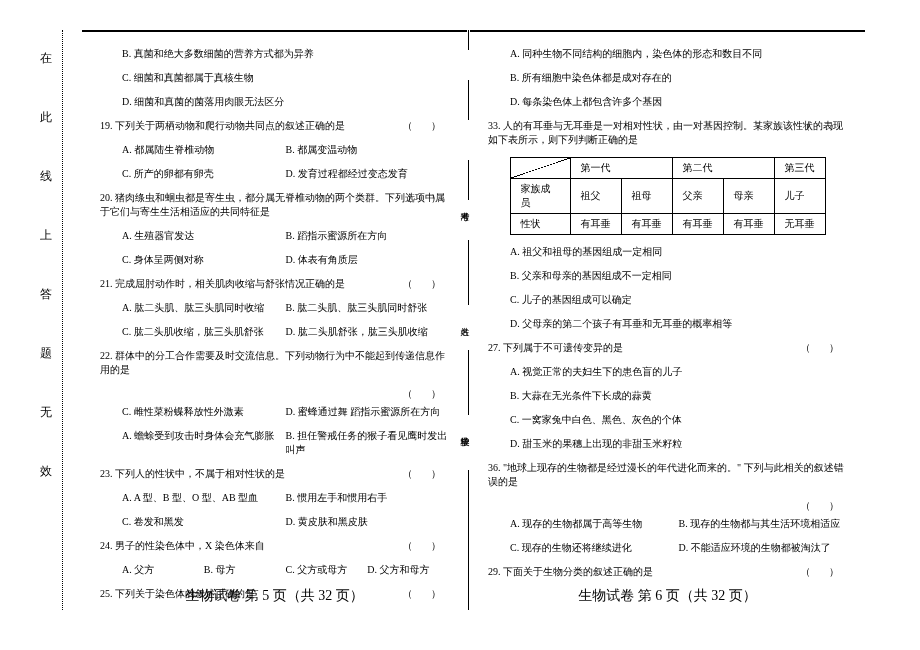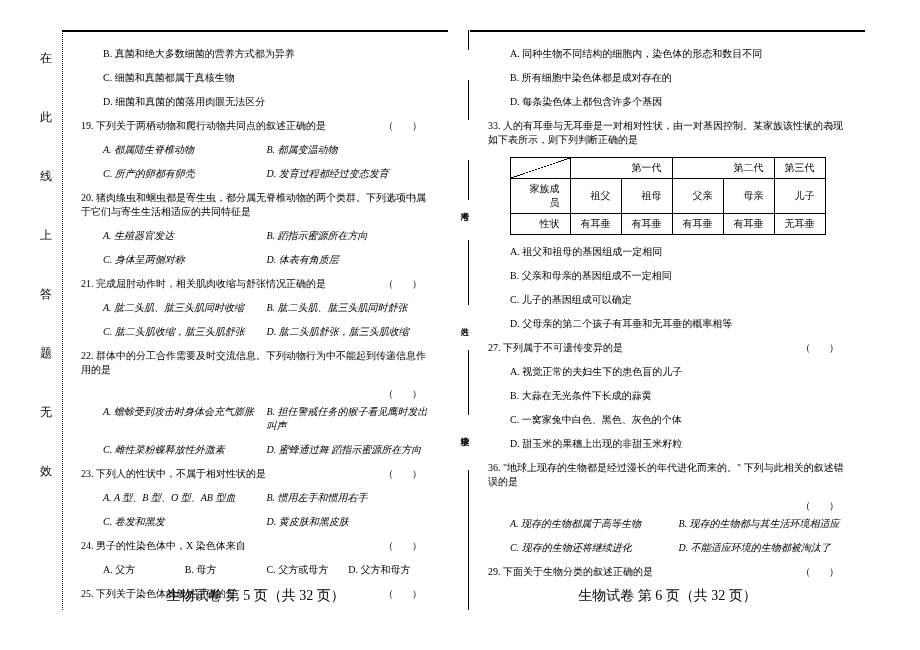--- a/index.html
+++ b/index.html
@@ -12,21 +12,21 @@
       position: relative;
       overflow: hidden;
     }
     .page {
       position: absolute;
       top: 30px;
       height: 580px;
       border-top: 2px solid #000;
     }
     .page-left {
-      left: 63px;
+      left: 82px;
       width: 385px;
     }
     .page-right {
       left: 470px;
       width: 395px;
     }
     .content {
       padding: 15px 18px 0 18px;
     }
     .line {
@@ -34,21 +34,21 @@
       position: relative;
     }
     .indent1 { padding-left: 22px; }
     .brackets {
       position: absolute;
       right: 0;
       top: 0;
       letter-spacing: 8px;
     }
     .opts { display: flex; }
-    .opt-half { width: 50%; font-style: italic; }
+    .opt-half { width: 50%; }
     .opt-quarter { width: 25%; }
     .footer {
       position: absolute;
       bottom: 5px;
       width: 100%;
       text-align: center;
       font-size: 14px;
     }
     .margin-chars {
       position: absolute;
@@ -59,21 +59,21 @@
     }
     .mc { margin-bottom: 42px; }
     table.family {
       border-collapse: collapse;
       margin: 6px auto 10px auto;
       font-size: 10px;
     }
     table.family td, table.family th {
       border: 1px solid #000;
       padding: 3px 10px;
-      text-align: right;
+      text-align: left;
     }
     .diag-cell {
       position: relative;
       width: 60px;
       height: 20px;
     }
     .diag-cell::after {
       content: "";
       position: absolute;
       left: 0; top: 0;
@@ -176,26 +176,26 @@
       <div class="opt-half">D. 肱二头肌舒张，肱三头肌收缩</div>
     </div>
 
     <div class="line">
       <span><span>22.</span> <span>群体中的分工合作需要及时交流信息。下列动物行为中不能起到传递信息作用的是</span></span>
     </div>
     <div class="line" style="height:8px">
       <span class="brackets">（  ）</span>
     </div>
     <div class="line opts indent1">
+      <div class="opt-half">C. 雌性菜粉蝶释放性外激素</div>
+      <div class="opt-half">D. 蜜蜂通过舞 蹈指示蜜源所在方向</div>
+    </div>
+    <div class="line opts indent1">
       <div class="opt-half">A. 蟾蜍受到攻击时身体会充气膨胀</div>
       <div class="opt-half">B. 担任警戒任务的猴子看见鹰时发出叫声</div>
-    </div>
-    <div class="line opts indent1">
-      <div class="opt-half">C. 雌性菜粉蝶释放性外激素</div>
-      <div class="opt-half">D. 蜜蜂通过舞 蹈指示蜜源所在方向</div>
     </div>
 
     <div class="line">
       <span><span>23.</span> <span>下列人的性状中，不属于相对性状的是</span></span>
       <span class="brackets">（  ）</span>
     </div>
     <div class="line opts indent1">
       <div class="opt-half">A. A 型、B 型、O 型、AB 型血</div>
       <div class="opt-half">B. 惯用左手和惯用右手</div>
     </div>

